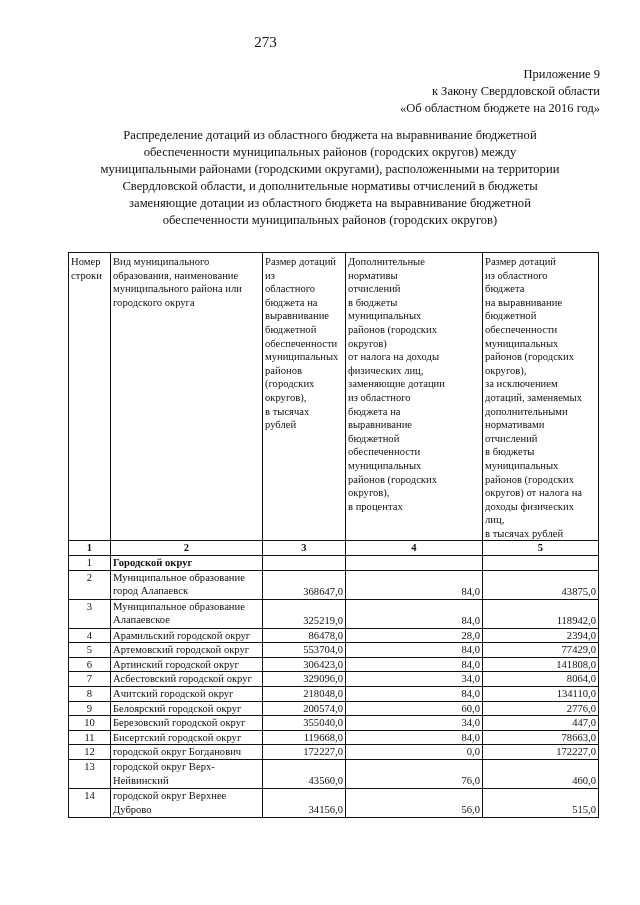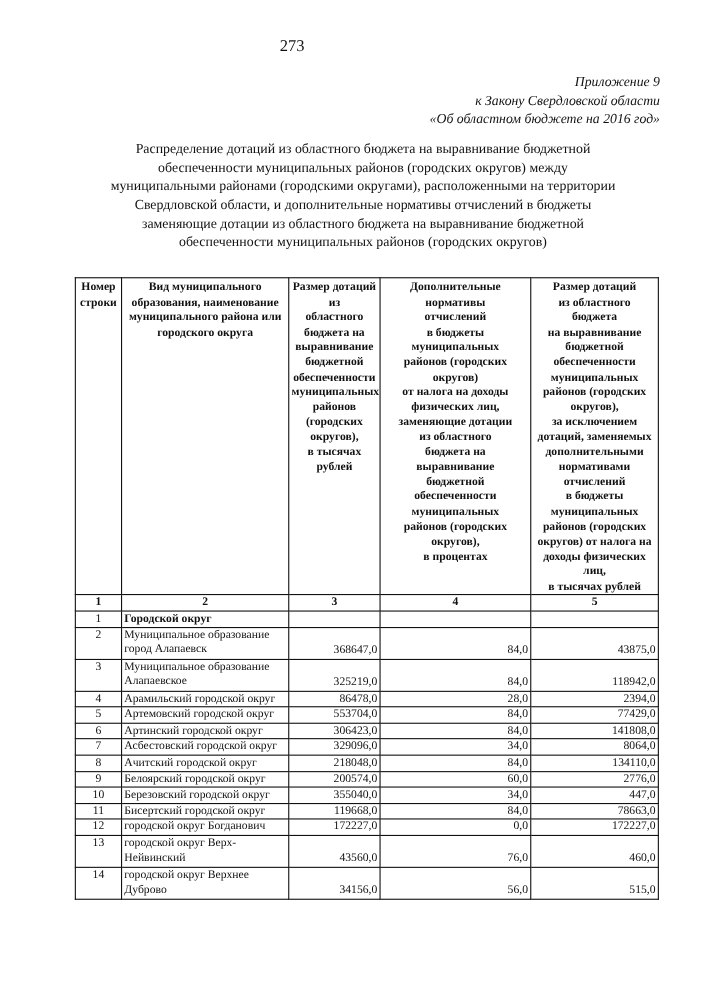--- a/index.html
+++ b/index.html
@@ -6,40 +6,40 @@
     body {
       width: 640px; height: 905px; position: relative; overflow: hidden;
       font-family: "Liberation Serif", "DejaVu Serif", serif; color: #111;
     }
     .page-number {
       position: absolute; top: 34px; left: 0; width: 531px; text-align: center;
       font-size: 15px;
     }
     .appendix {
       position: absolute; top: 66px; right: 40px; text-align: right;
-      font-size: 12.5px; line-height: 17px; font-style: italic;
+      font-size: 12.5px; line-height: 17px;
     }
     .title {
       position: absolute; top: 127px; left: 50px; width: 560px; text-align: center;
       font-weight: normal; font-size: 12.6px; line-height: 17px;
     }
     table.doc-table {
       position: absolute; top: 252px; left: 68px; width: 530px;
       border-collapse: collapse; table-layout: fixed;
       font-size: 10.6px; line-height: 13.6px;
     }
     table.doc-table td, table.doc-table th {
       border: 1.3px solid #111; padding: 0 2px; vertical-align: top;
     }
     col.c1 { width: 42px; }
     col.c2 { width: 152px; }
     col.c3 { width: 83px; }
     col.c4 { width: 137px; }
     col.c5 { width: 116px; }
-    th { font-weight: bold; text-align: center; padding-top: 2px !important; }
+    th { font-weight: normal; text-align: left; padding-top: 2px !important; }
     tr.head-row th { height: 284px; }
     tr.num-row td { text-align: center; font-weight: bold; height: 12px; }
     td.idx { text-align: center; }
     td.num { text-align: right; vertical-align: bottom !important; }
     td.name { text-align: left; }
     td.bold { font-weight: bold; }
     tr.single td { height: 13px; }
     tr.double td { height: 28px; }
   </style>
 </head>

